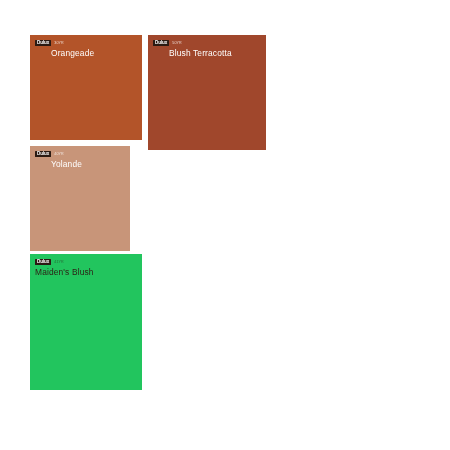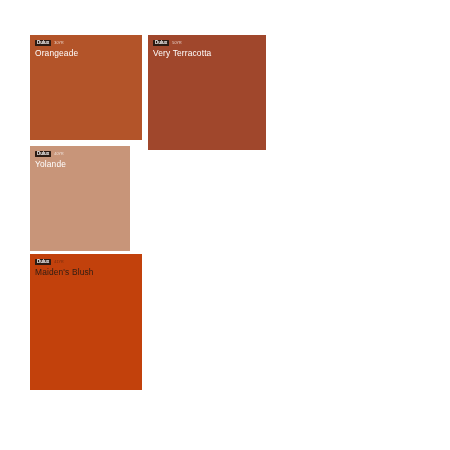--- a/index.html
+++ b/index.html
@@ -72,21 +72,21 @@
     font-family: "Liberation Sans", sans-serif;
     font-size: 8.4px;
     line-height: 10px;
     font-weight: 400;
     letter-spacing: 0.15px;
     white-space: nowrap;
   }
 
   
   .on-dark .color-code { color: rgba(255,255,255,0.78); }
-  .on-dark .color-name { color: #ffffff; }
+  .on-dark .color-name { color: #ffffff; margin-left: 16px; }
 
   
   .on-light .color-code { color: rgba(40,25,18,0.55); }
   .on-light .color-name { color: #2e1d14; }
 </style>
 </head>
 <body>
 
 <div id="board" style="background: rgb(255, 255, 255); width: 450px; height: 450px;">
     <div class="swatch on-dark" style="left: 30px; top: 35px; width: 112px; height: 105px; background: rgb(179, 84, 41);">
@@ -97,33 +97,33 @@
         </div>
         <span class="color-name">Orangeade</span>
       </div>
     </div>
     <div class="swatch on-dark" style="left: 148px; top: 35px; width: 118px; height: 115px; background: rgb(160, 71, 44);">
       <div class="swatch-header">
         <div class="brand-row">
           <span class="brand-badge" style="background: rgb(43, 26, 18);">Dulux</span>
           <span class="color-code">50YR</span>
         </div>
-        <span class="color-name">Very Terracotta</span>
+        <span class="color-name">Blush Terracotta</span>
       </div>
     </div>
     <div class="swatch on-dark" style="left: 30px; top: 146px; width: 100px; height: 105px; background: rgb(200, 149, 121);">
       <div class="swatch-header">
         <div class="brand-row">
           <span class="brand-badge" style="background: rgb(43, 26, 18);">Dulux</span>
           <span class="color-code">40YR</span>
         </div>
         <span class="color-name">Yolande</span>
       </div>
     </div>
-    <div class="swatch on-light" style="left: 30px; top: 254px; width: 112px; height: 136px; background: #c2410c;">
+    <div class="swatch on-light" style="left: 30px; top: 254px; width: 112px; height: 136px; background: #22c55e;">
       <div class="swatch-header">
         <div class="brand-row">
           <span class="brand-badge" style="background: rgb(43, 26, 18);">Dulux</span>
           <span class="color-code">41YR</span>
         </div>
         <span class="color-name">Maiden's Blush</span>
       </div>
     </div>
   </div>
 

